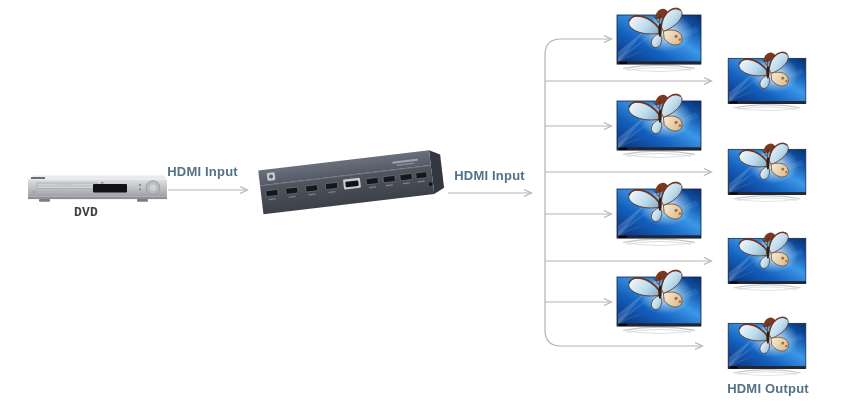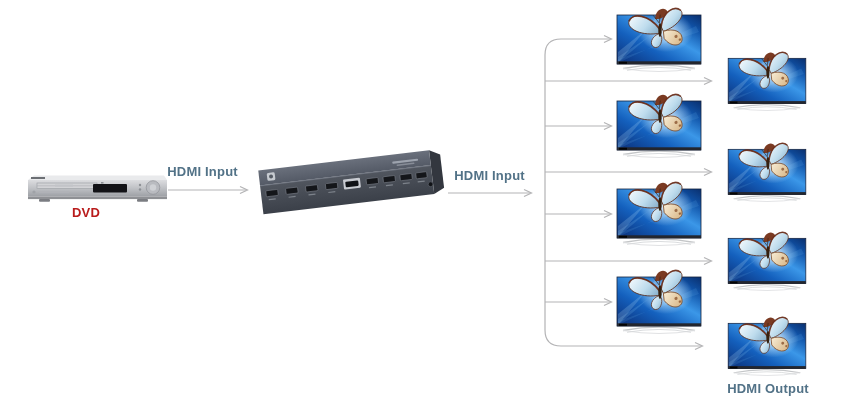--- a/index.html
+++ b/index.html
@@ -7,21 +7,21 @@
     position:relative;width:842px;height:408px;background:#ffffff;overflow:hidden;
     font-family:"Liberation Sans",sans-serif;
   }
   .abs{position:absolute;}
   svg{display:block;}
   svg.overflow{overflow:visible;}
   .label{
     position:absolute;color:#527287;font-size:13px;font-weight:700;
     letter-spacing:.2px;white-space:nowrap;text-align:center;
   }
-  .label.dark{color:#b91c1c;}
+  .label.dark{color:#404040;font-family:Liberation Mono, monospace;}
   #lines{position:absolute;left:0;top:0;}
   #tv-layer .tv{position:absolute;overflow:visible;}
 </style>
 </head>
 <body>
 
 <div class="canvas">
 
   <svg width="0" height="0" style="position:absolute" aria-hidden="true">
     <defs>

